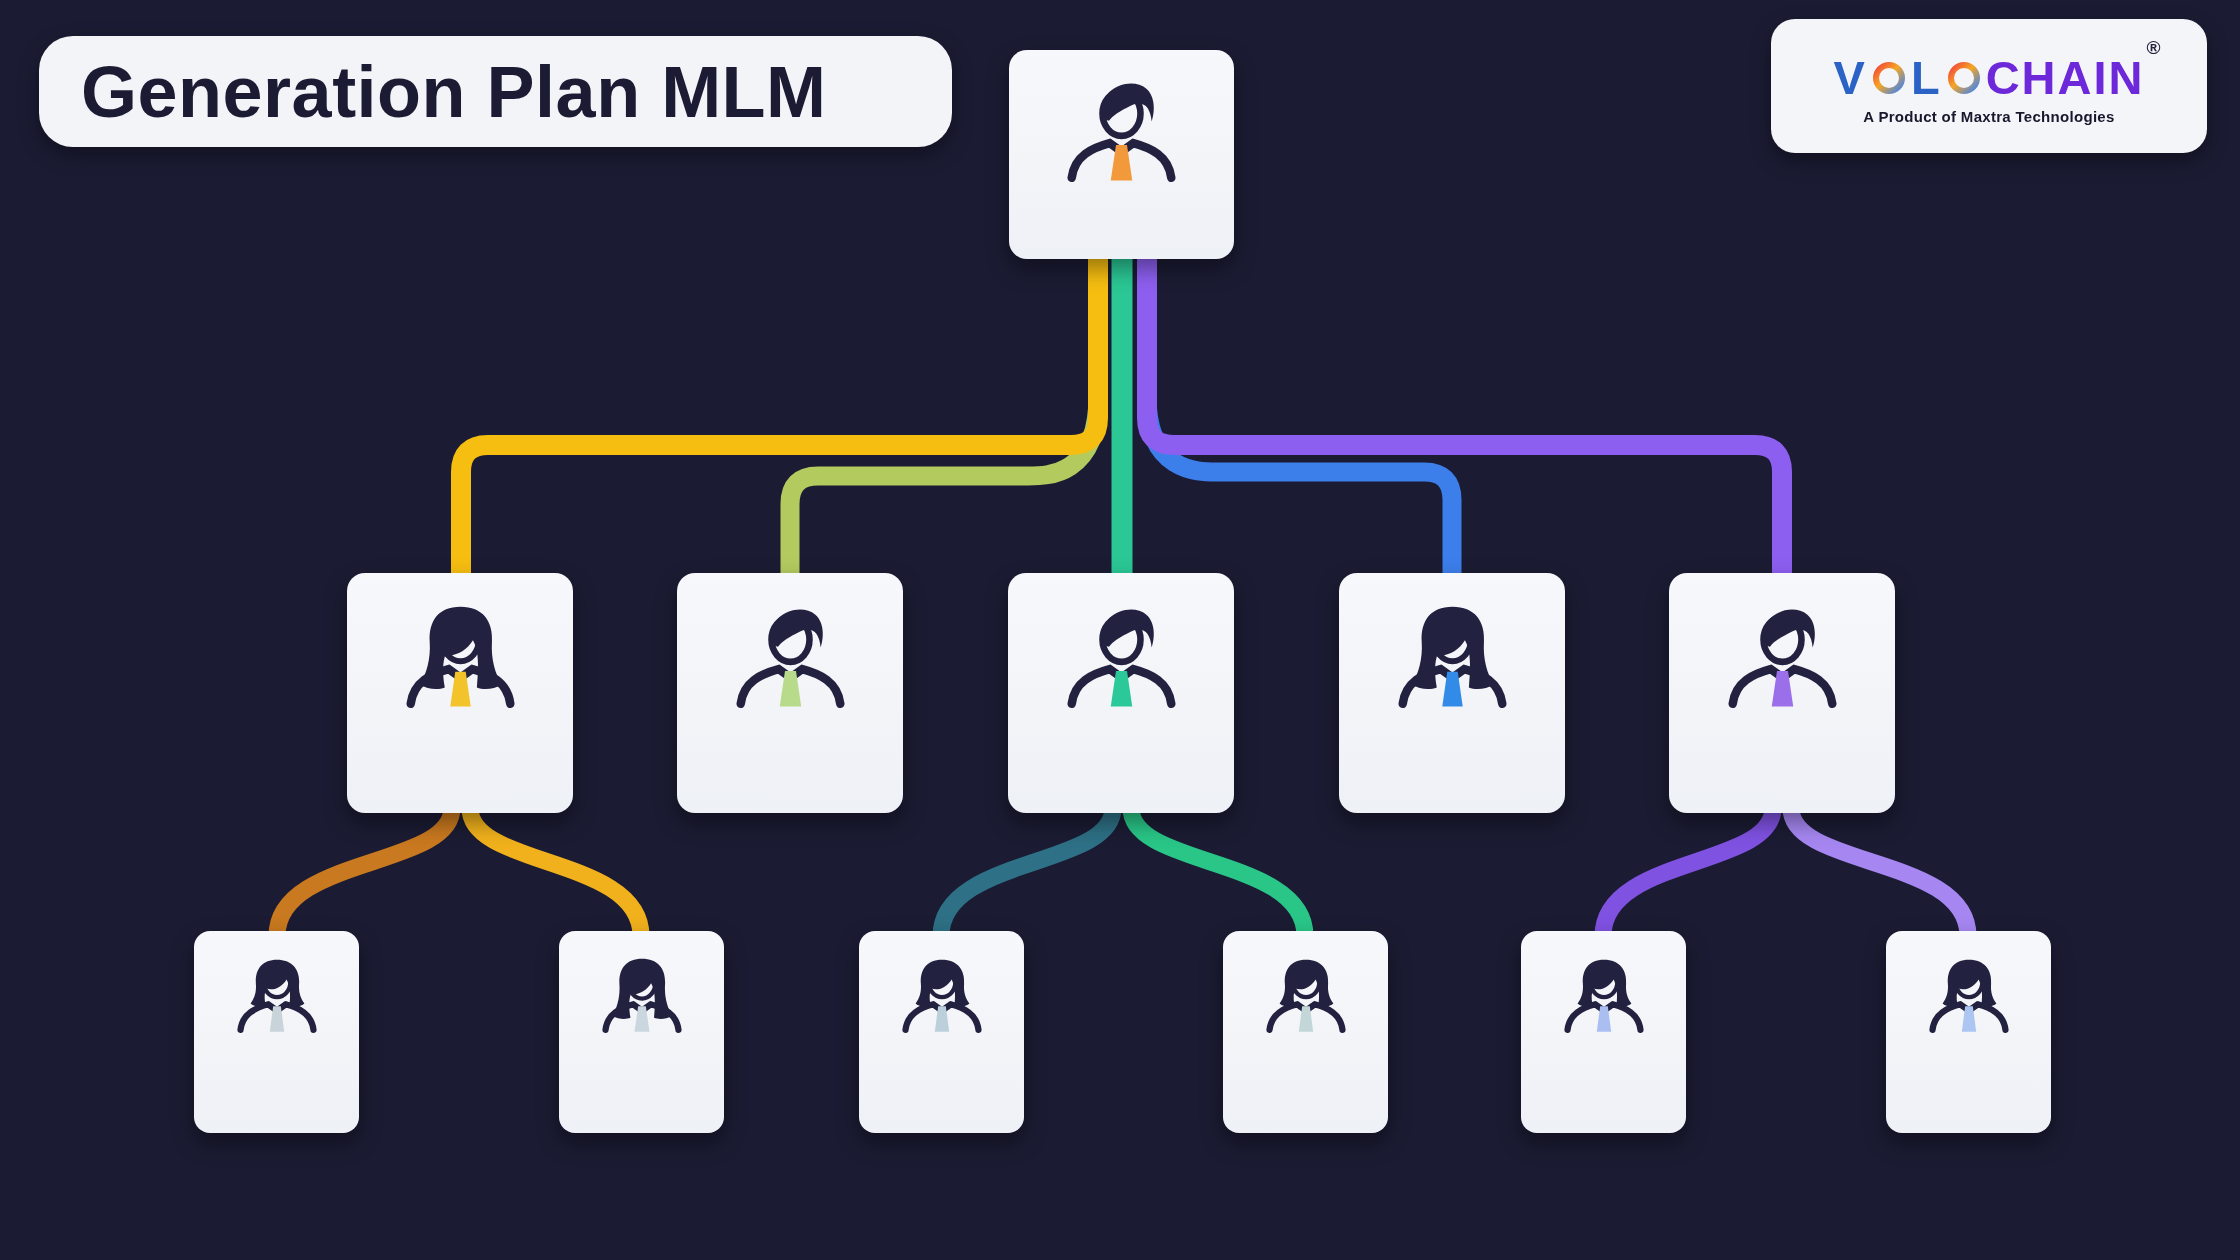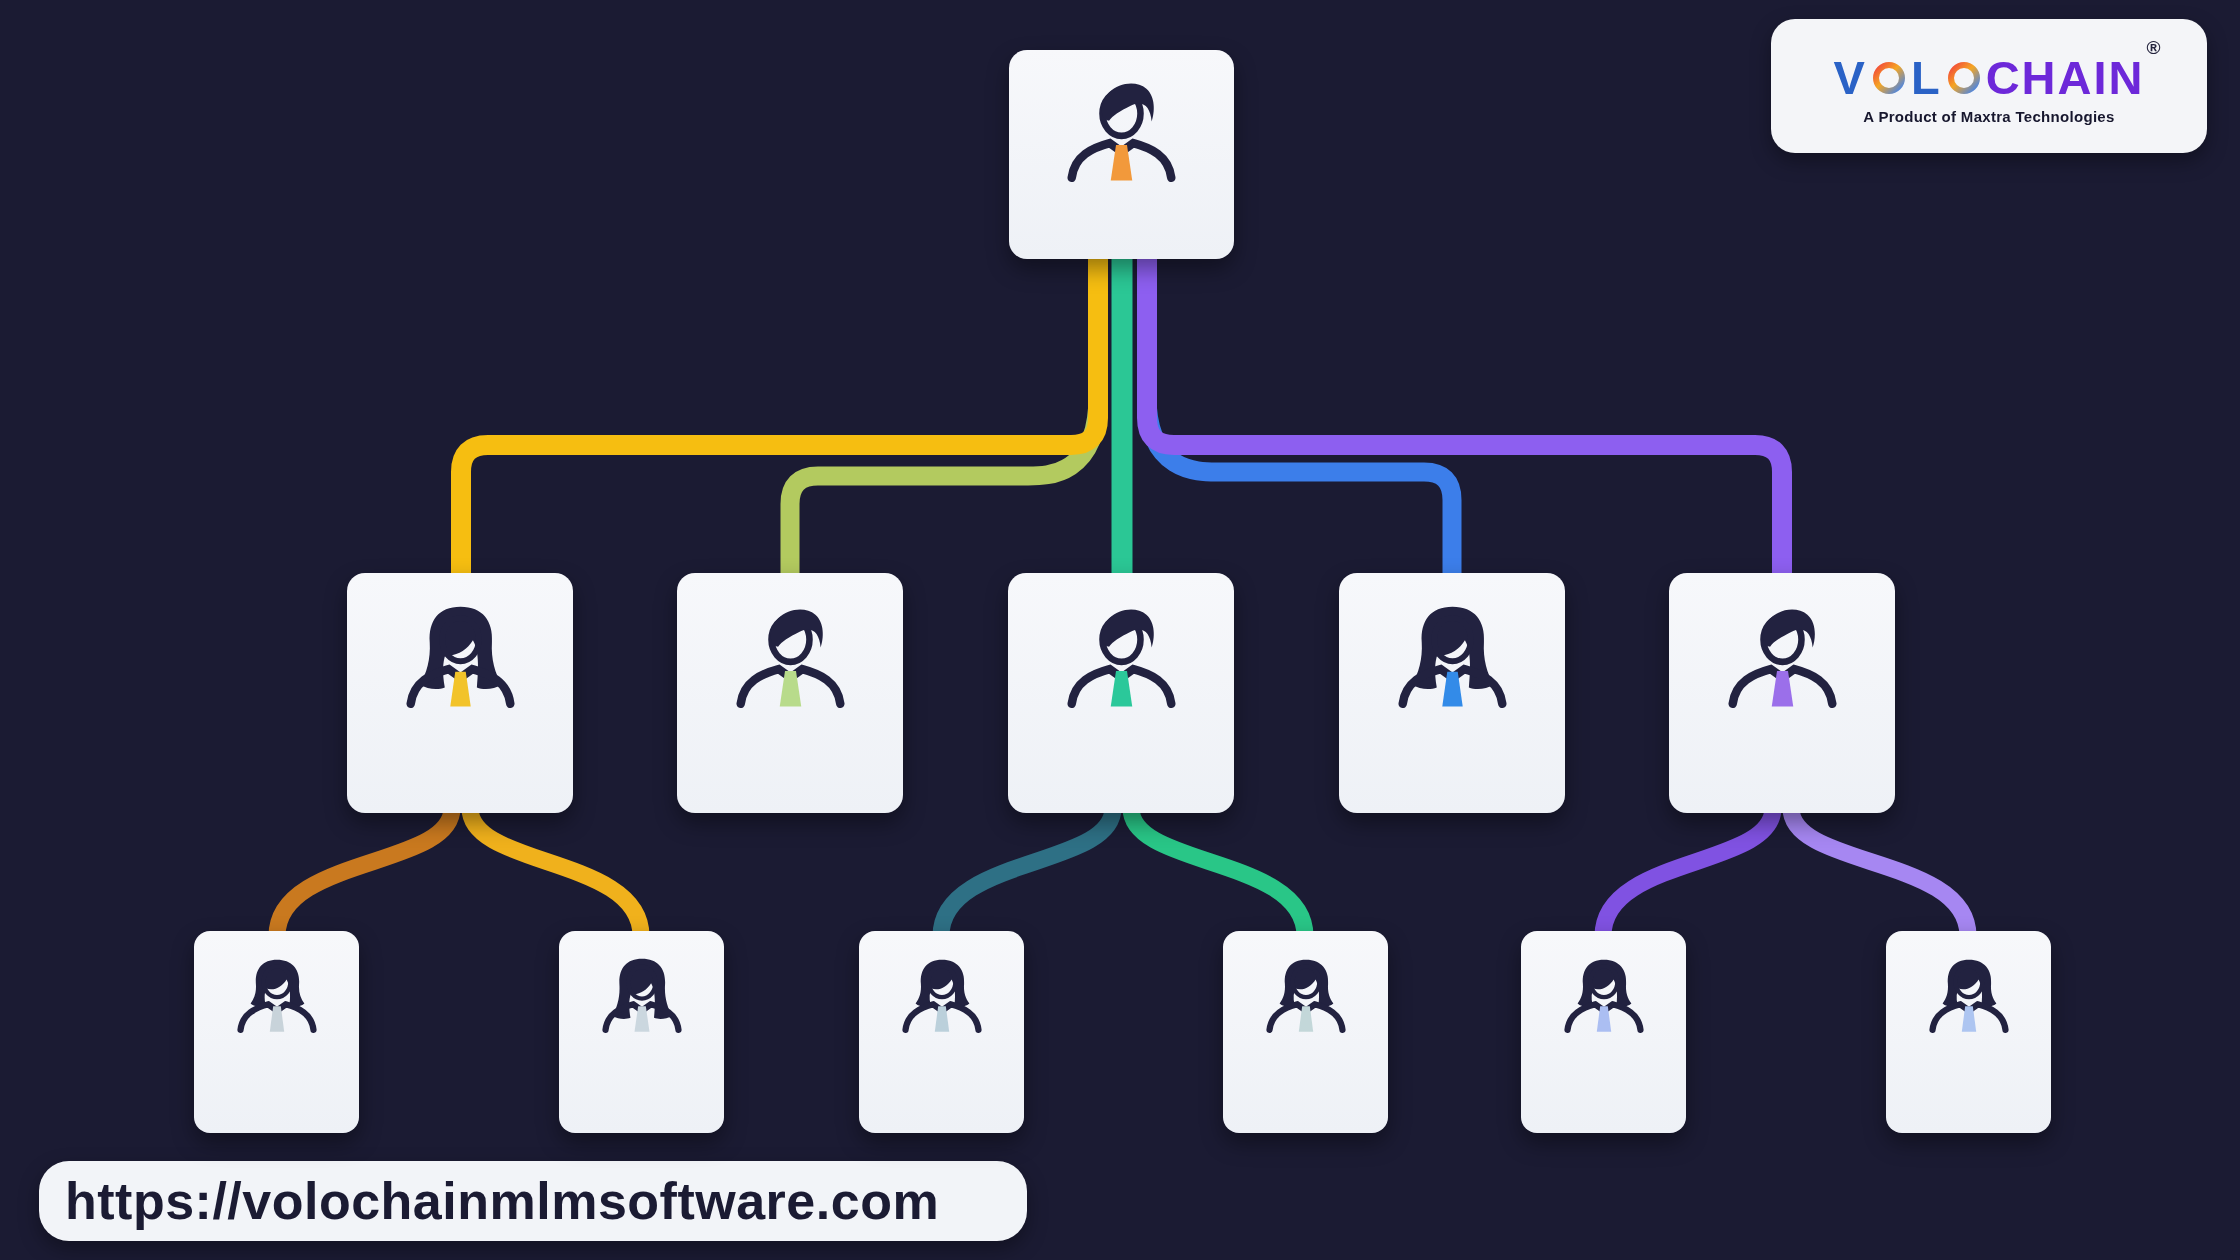--- a/index.html
+++ b/index.html
@@ -85,40 +85,40 @@
     <path d="M1122,254 L1122,580" fill="none" stroke-width="21" stroke-linecap="butt" stroke="#2BC795"></path>
 
     <path d="M452,808 C452,868 277,856 277,936" fill="none" stroke-width="17" stroke-linecap="butt" stroke="#C9791F"></path>
     <path d="M470,808 C470,868 641,856 641,936" fill="none" stroke-width="17" stroke-linecap="butt" stroke="#F0B11C"></path>
     <path d="M1113,808 C1113,868 941,856 941,936" fill="none" stroke-width="17" stroke-linecap="butt" stroke="#2E7085"></path>
     <path d="M1131,808 C1131,868 1305,856 1305,936" fill="none" stroke-width="17" stroke-linecap="butt" stroke="#29C687"></path>
     <path d="M1773,808 C1773,868 1603,856 1603,936" fill="none" stroke-width="17" stroke-linecap="butt" stroke="#8052E2"></path>
     <path d="M1791,808 C1791,868 1968,856 1968,936" fill="none" stroke-width="17" stroke-linecap="butt" stroke="#A687F2"></path>
   </svg>
 
+  <div class="pill title-pill">
+    <span>Generation Plan MLM</span>
+  </div>
 
   <div class="logo-box">
     <div class="brand-row">
       <span class="brand-blue">V</span>
       <svg class="ring" viewBox="0 0 40 40">
         <circle cx="20" cy="20" r="13" fill="none" stroke="url(#ringGrad)" stroke-width="6"></circle>
       </svg>
       <span class="brand-blue">L</span>
       <svg class="ring" viewBox="0 0 40 40">
         <circle cx="20" cy="20" r="13" fill="none" stroke="url(#ringGrad)" stroke-width="6"></circle>
       </svg>
       <span class="brand-gold">CHAIN</span>
       <span class="registered">®</span>
     </div>
     <div class="tagline">A Product of Maxtra Technologies</div>
   </div>
 
-  <div class="pill url-pill">
-    <span>https://volochainmlmsoftware.com</span>
-  </div>
 
 <div class="card" style="left: 1009px; top: 50px; width: 225px; height: 209px; border-radius: 18px;">
       <div class="icon-wrap" style="width:131px;margin-top:23px">
         <svg viewBox="0 0 100 100">
     <ellipse cx="50" cy="31" rx="14.5" ry="17" fill="none" stroke="#222240" stroke-width="5"></ellipse>
     <path d="M35.5,33 C31,12 57,2 69,12 C76,18 75.5,30 73,37 C72,25 66,20.5 57,25 C49,29 43,32.5 40.5,36.5 C38.5,36 36.2,34.8 35.5,33 Z" fill="#222240"></path>
     <path d="M12,80 C14,63 28,57 41,53.5 L50,60 L59,53.5 C72,57 86,63 88,80" fill="none" stroke="#222240" stroke-width="6.5" stroke-linecap="round"></path>
     <path d="M45.8,55 L54.2,55 L58.2,82 L41.8,82 Z" fill="#F2993B"></path>
   </svg>
       </div>

